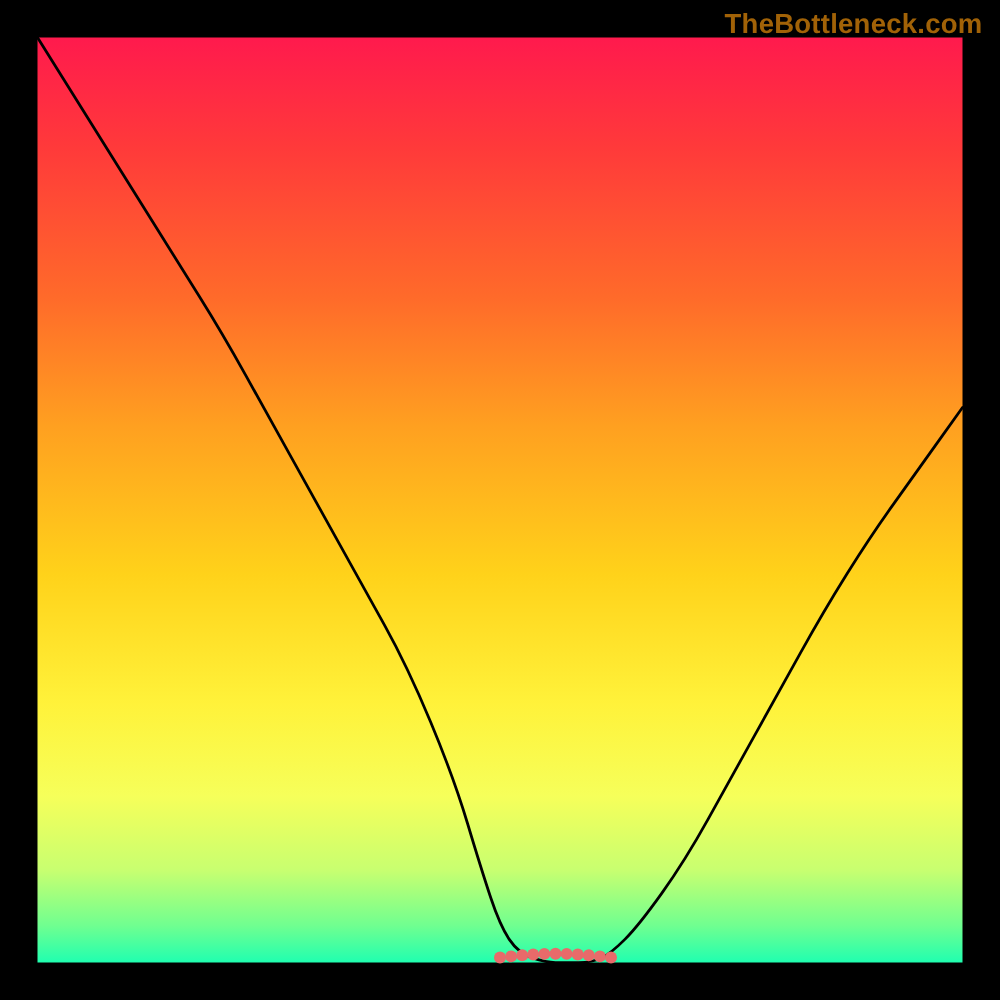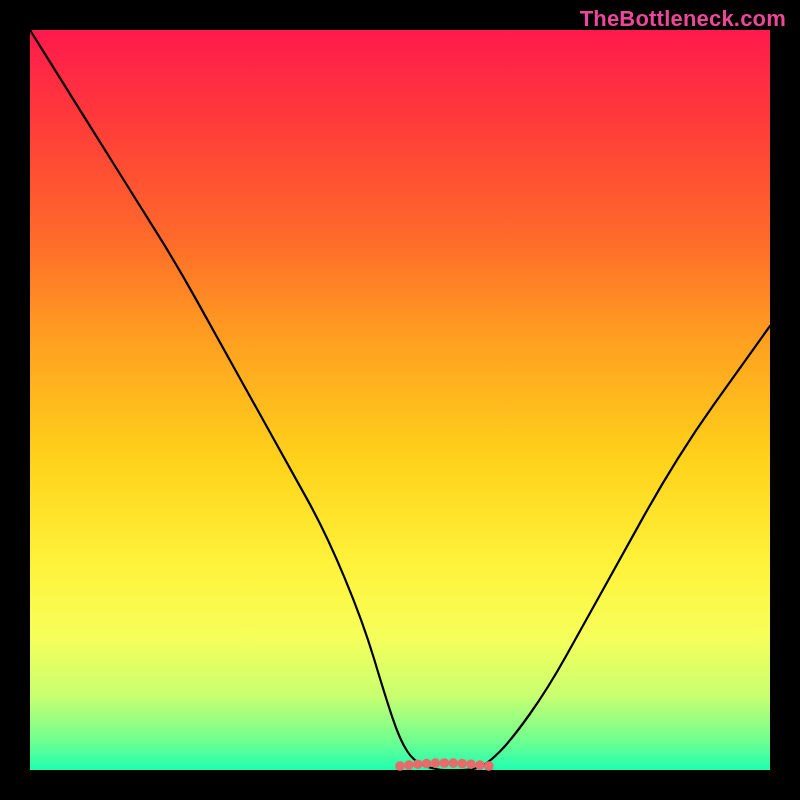--- a/index.html
+++ b/index.html
@@ -34,21 +34,21 @@
       #f6ff5a 82%,
       #c8ff70 90%,
       #70ff90 96%,
       #20ffb0 100%
     );
   }
   .watermark {
     position: absolute;
     top: 6px;
     right: 14px;
-    color: #ec4899;
+    color: #a16207;
     font-size: 22px;
     font-weight: 600;
     letter-spacing: 0.2px;
     user-select: none;
   }
   svg.curve {
     position: absolute;
     left: 0;
     top: 0;
     width: 740px;

